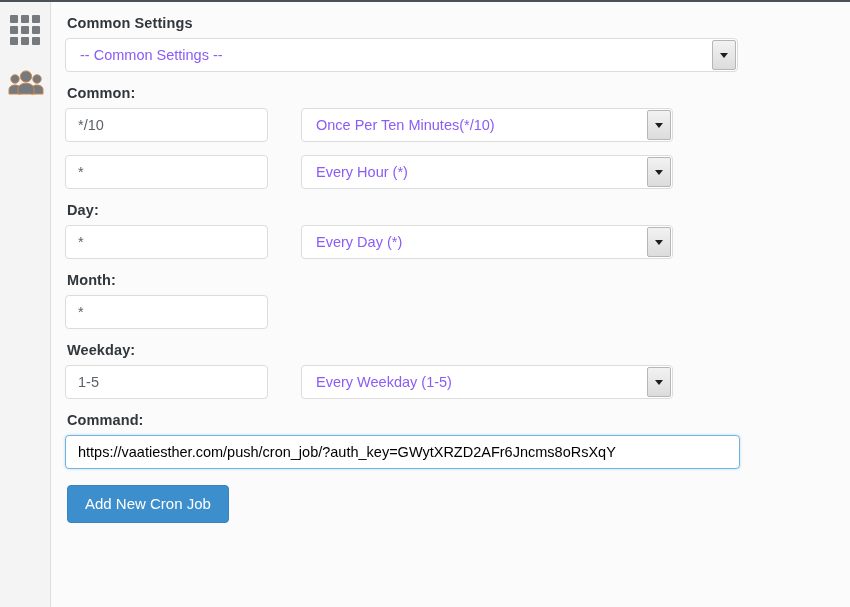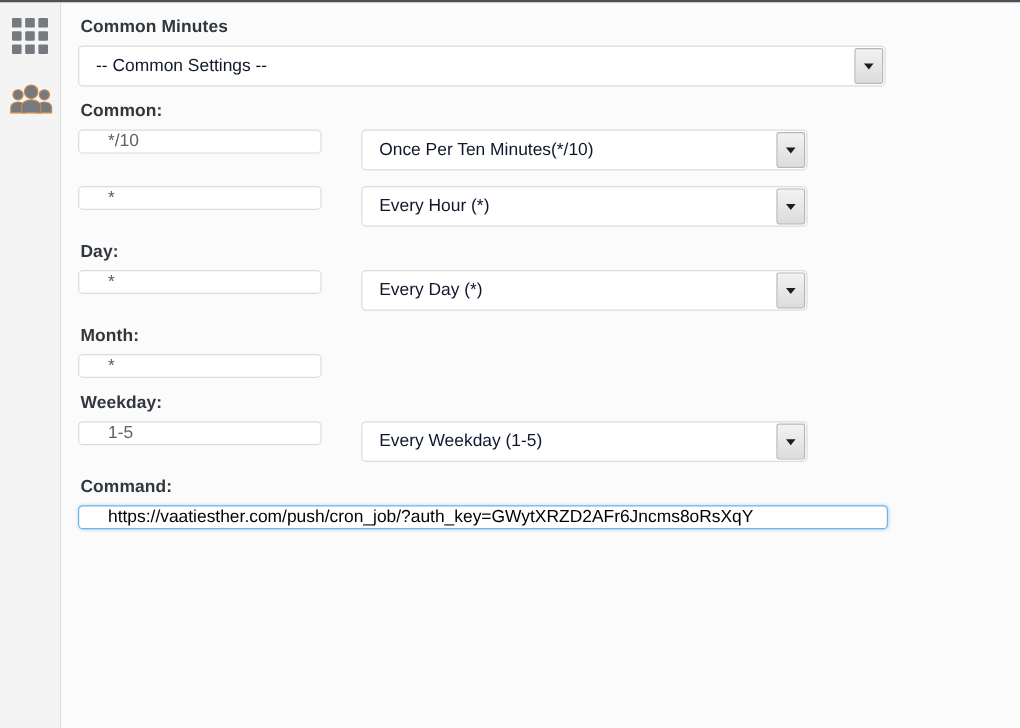--- a/index.html
+++ b/index.html
@@ -75,28 +75,28 @@
     margin: 0 0 6px 2px;
     line-height: 17px;
   }
 
   .row { display: flex; align-items: flex-start; }
 
   .gap-block { margin-bottom: 13px; }
 
   
   input.txt {
-    height: 20px;
+    height: 34px;
     border: 1px solid #dcdcdc;
     border-radius: 4px;
     background: #ffffff;
     font-family: "Liberation Sans", sans-serif;
     font-size: 14.5px;
     color: #5c6269;
-    padding: 0 24px;
+    padding: 0 12px;
     outline: none;
   }
   input.small { width: 203px; }
 
   input.cmd {
     width: 675px;
     border: 1px solid #73b3e0;
     box-shadow: 0 0 3px rgba(102,175,233,0.45);
     color: #000000;
   }
@@ -108,21 +108,21 @@
   }
   select.sel {
     -webkit-appearance: none;
     appearance: none;
     height: 34px;
     border: 1px solid #dcdcdc;
     border-radius: 4px;
     background: #ffffff;
     font-family: "Liberation Sans", sans-serif;
     font-size: 14.5px;
-    color: #0f172a;
+    color: #8b5cf6;
     padding: 0 34px 0 14px;
     outline: none;
     line-height: 32px;
   }
   .sel-wide { width: 372px; }
   .sel-top  { width: 673px; }
 
   
   .sel-btn {
     position: absolute;
@@ -195,21 +195,21 @@
         </svg>
       </span>
     </div>
 
   </div>
 
   <div id="content">
 
     
     <div class="gap-block">
-      <div class="field-label">Common Minutes</div>
+      <div class="field-label">Common Settings</div>
       <div class="select-wrap">
         <select class="sel sel-top">
           <option>-- Common Settings --</option>
         </select>
         <span class="sel-btn"></span>
       </div>
     </div>
 
     
     <div class="gap-block">
@@ -274,15 +274,16 @@
       </div>
     </div>
 
     
     <div>
       <div class="field-label">Command:</div>
       <input class="txt cmd" type="text" autofocus="" value="https://vaatiesther.com/push/cron_job/?auth_key=GWytXRZD2AFr6Jncms8oRsXqY" style="">
     </div>
 
     
+    <button class="btn-primary">Add New Cron Job</button>
 
   </div>
 </div>
 
 </body></html>

